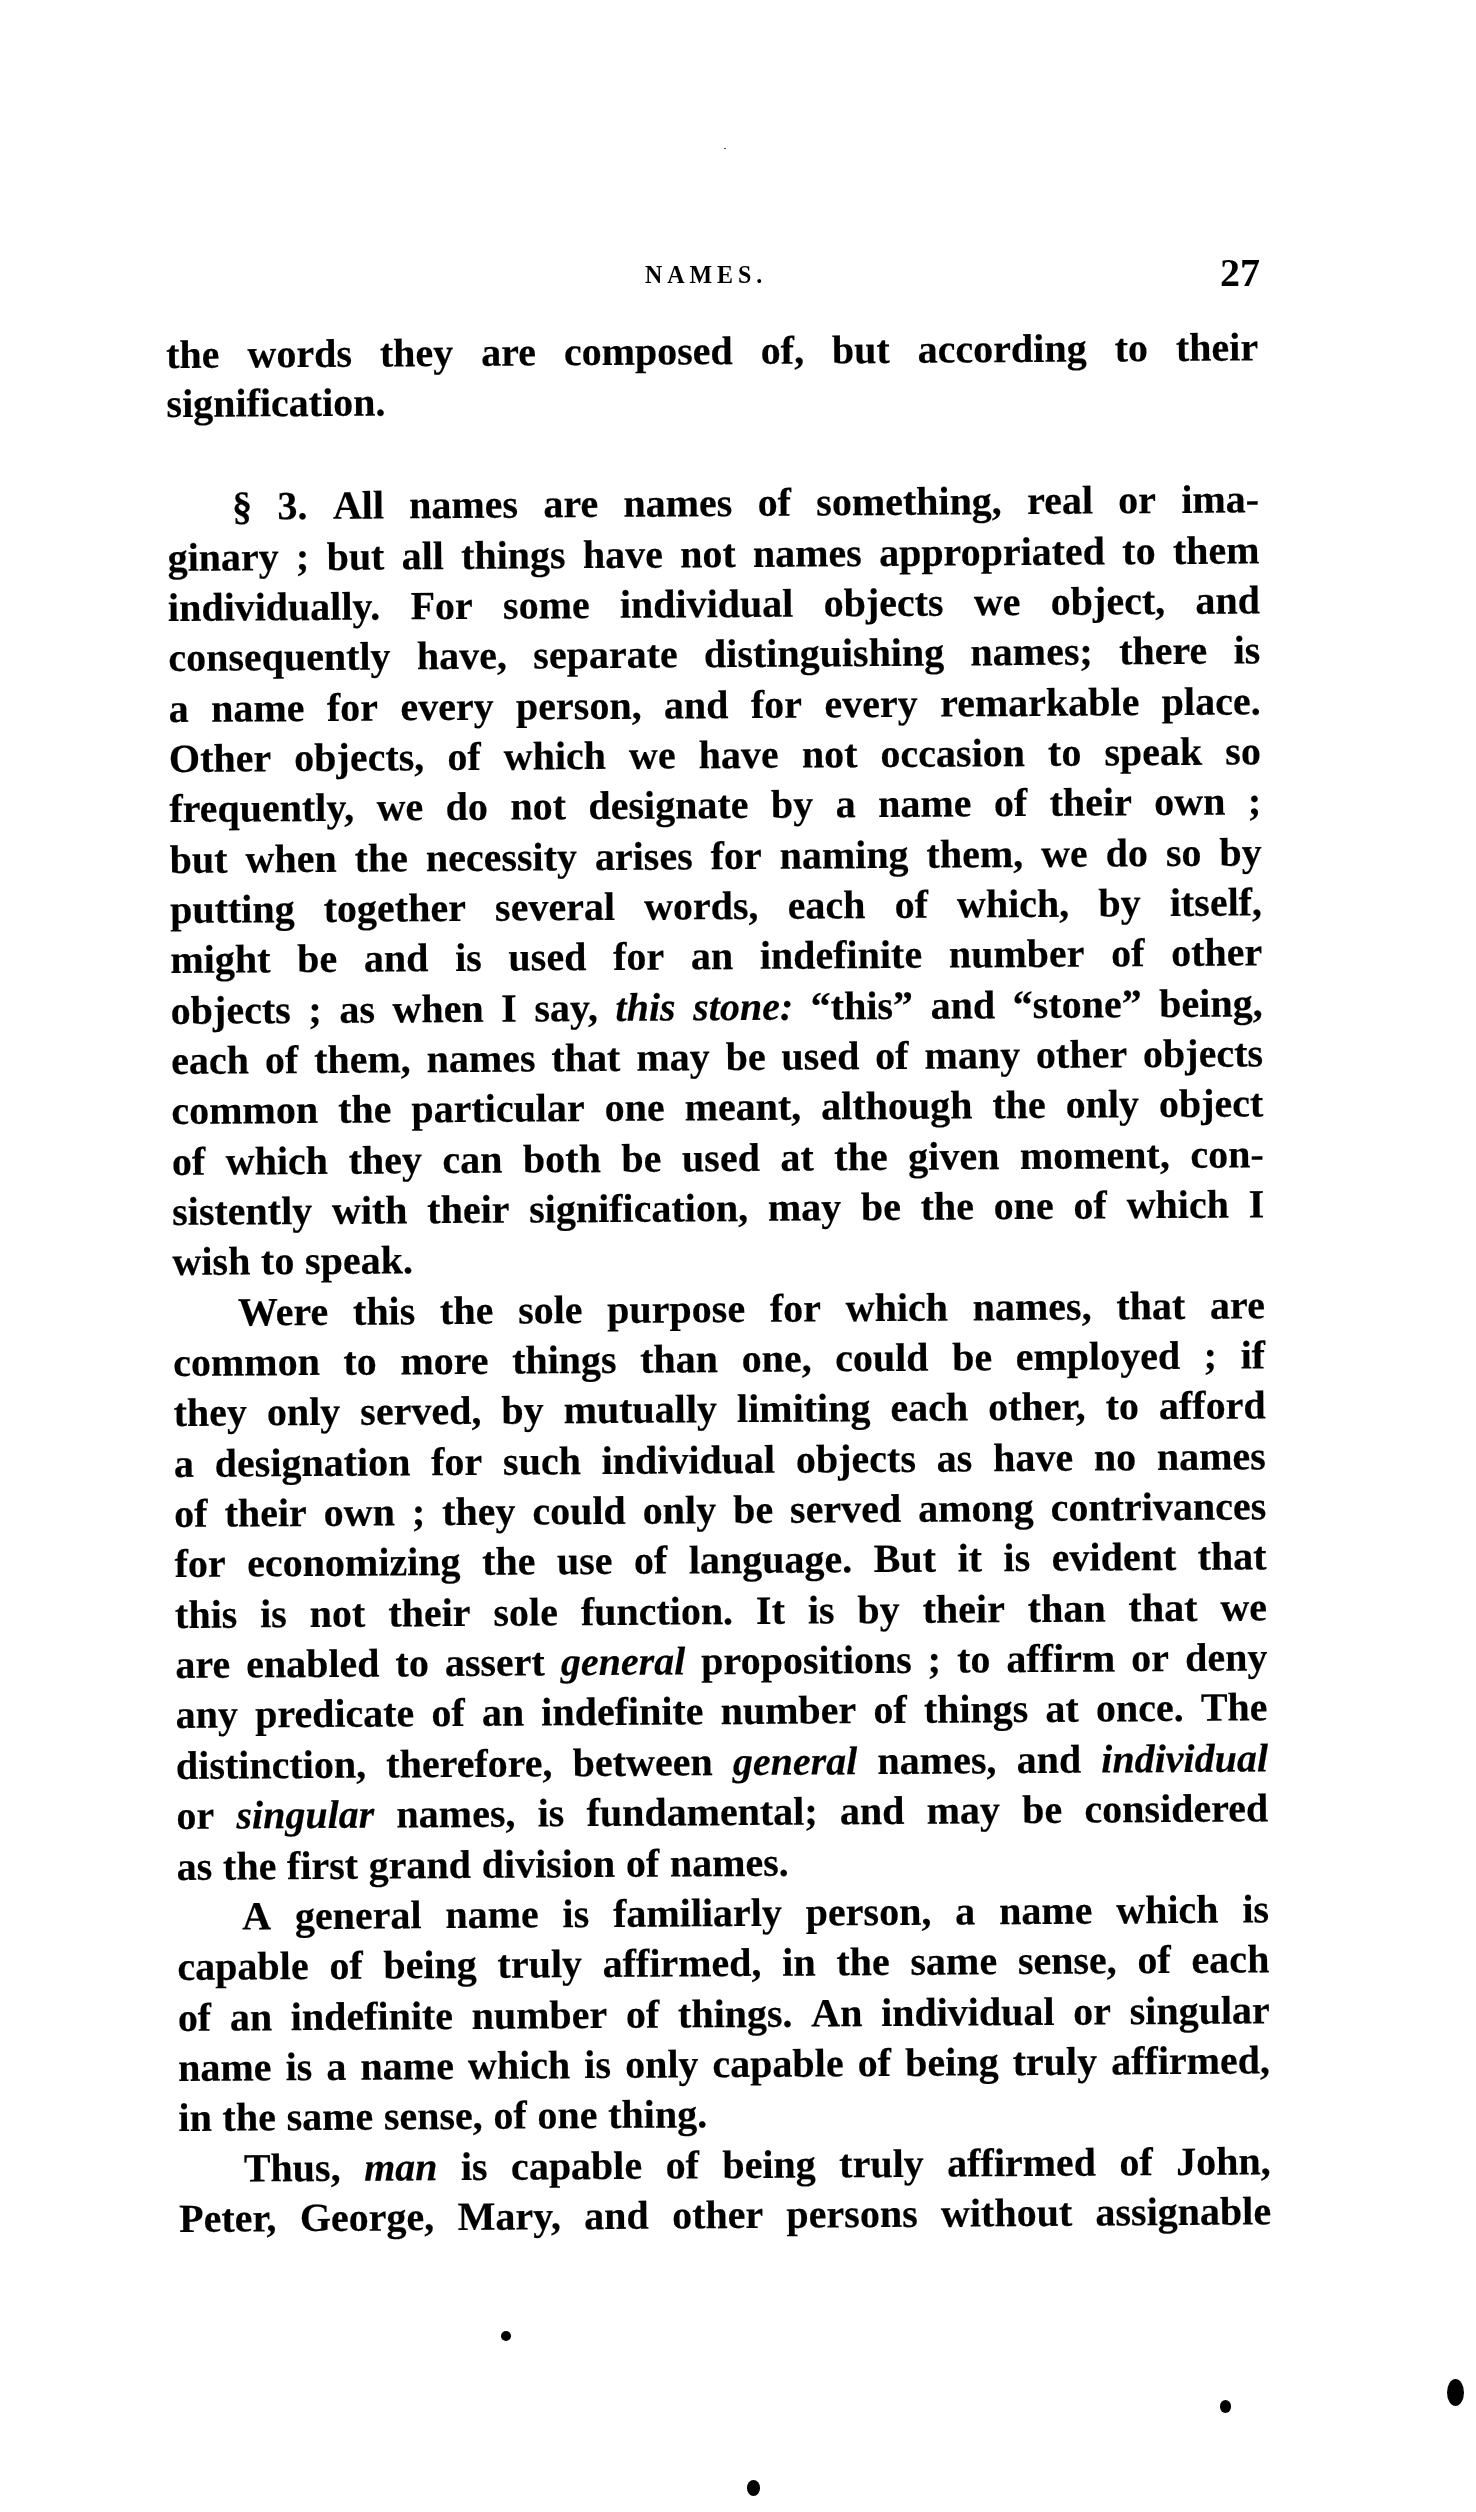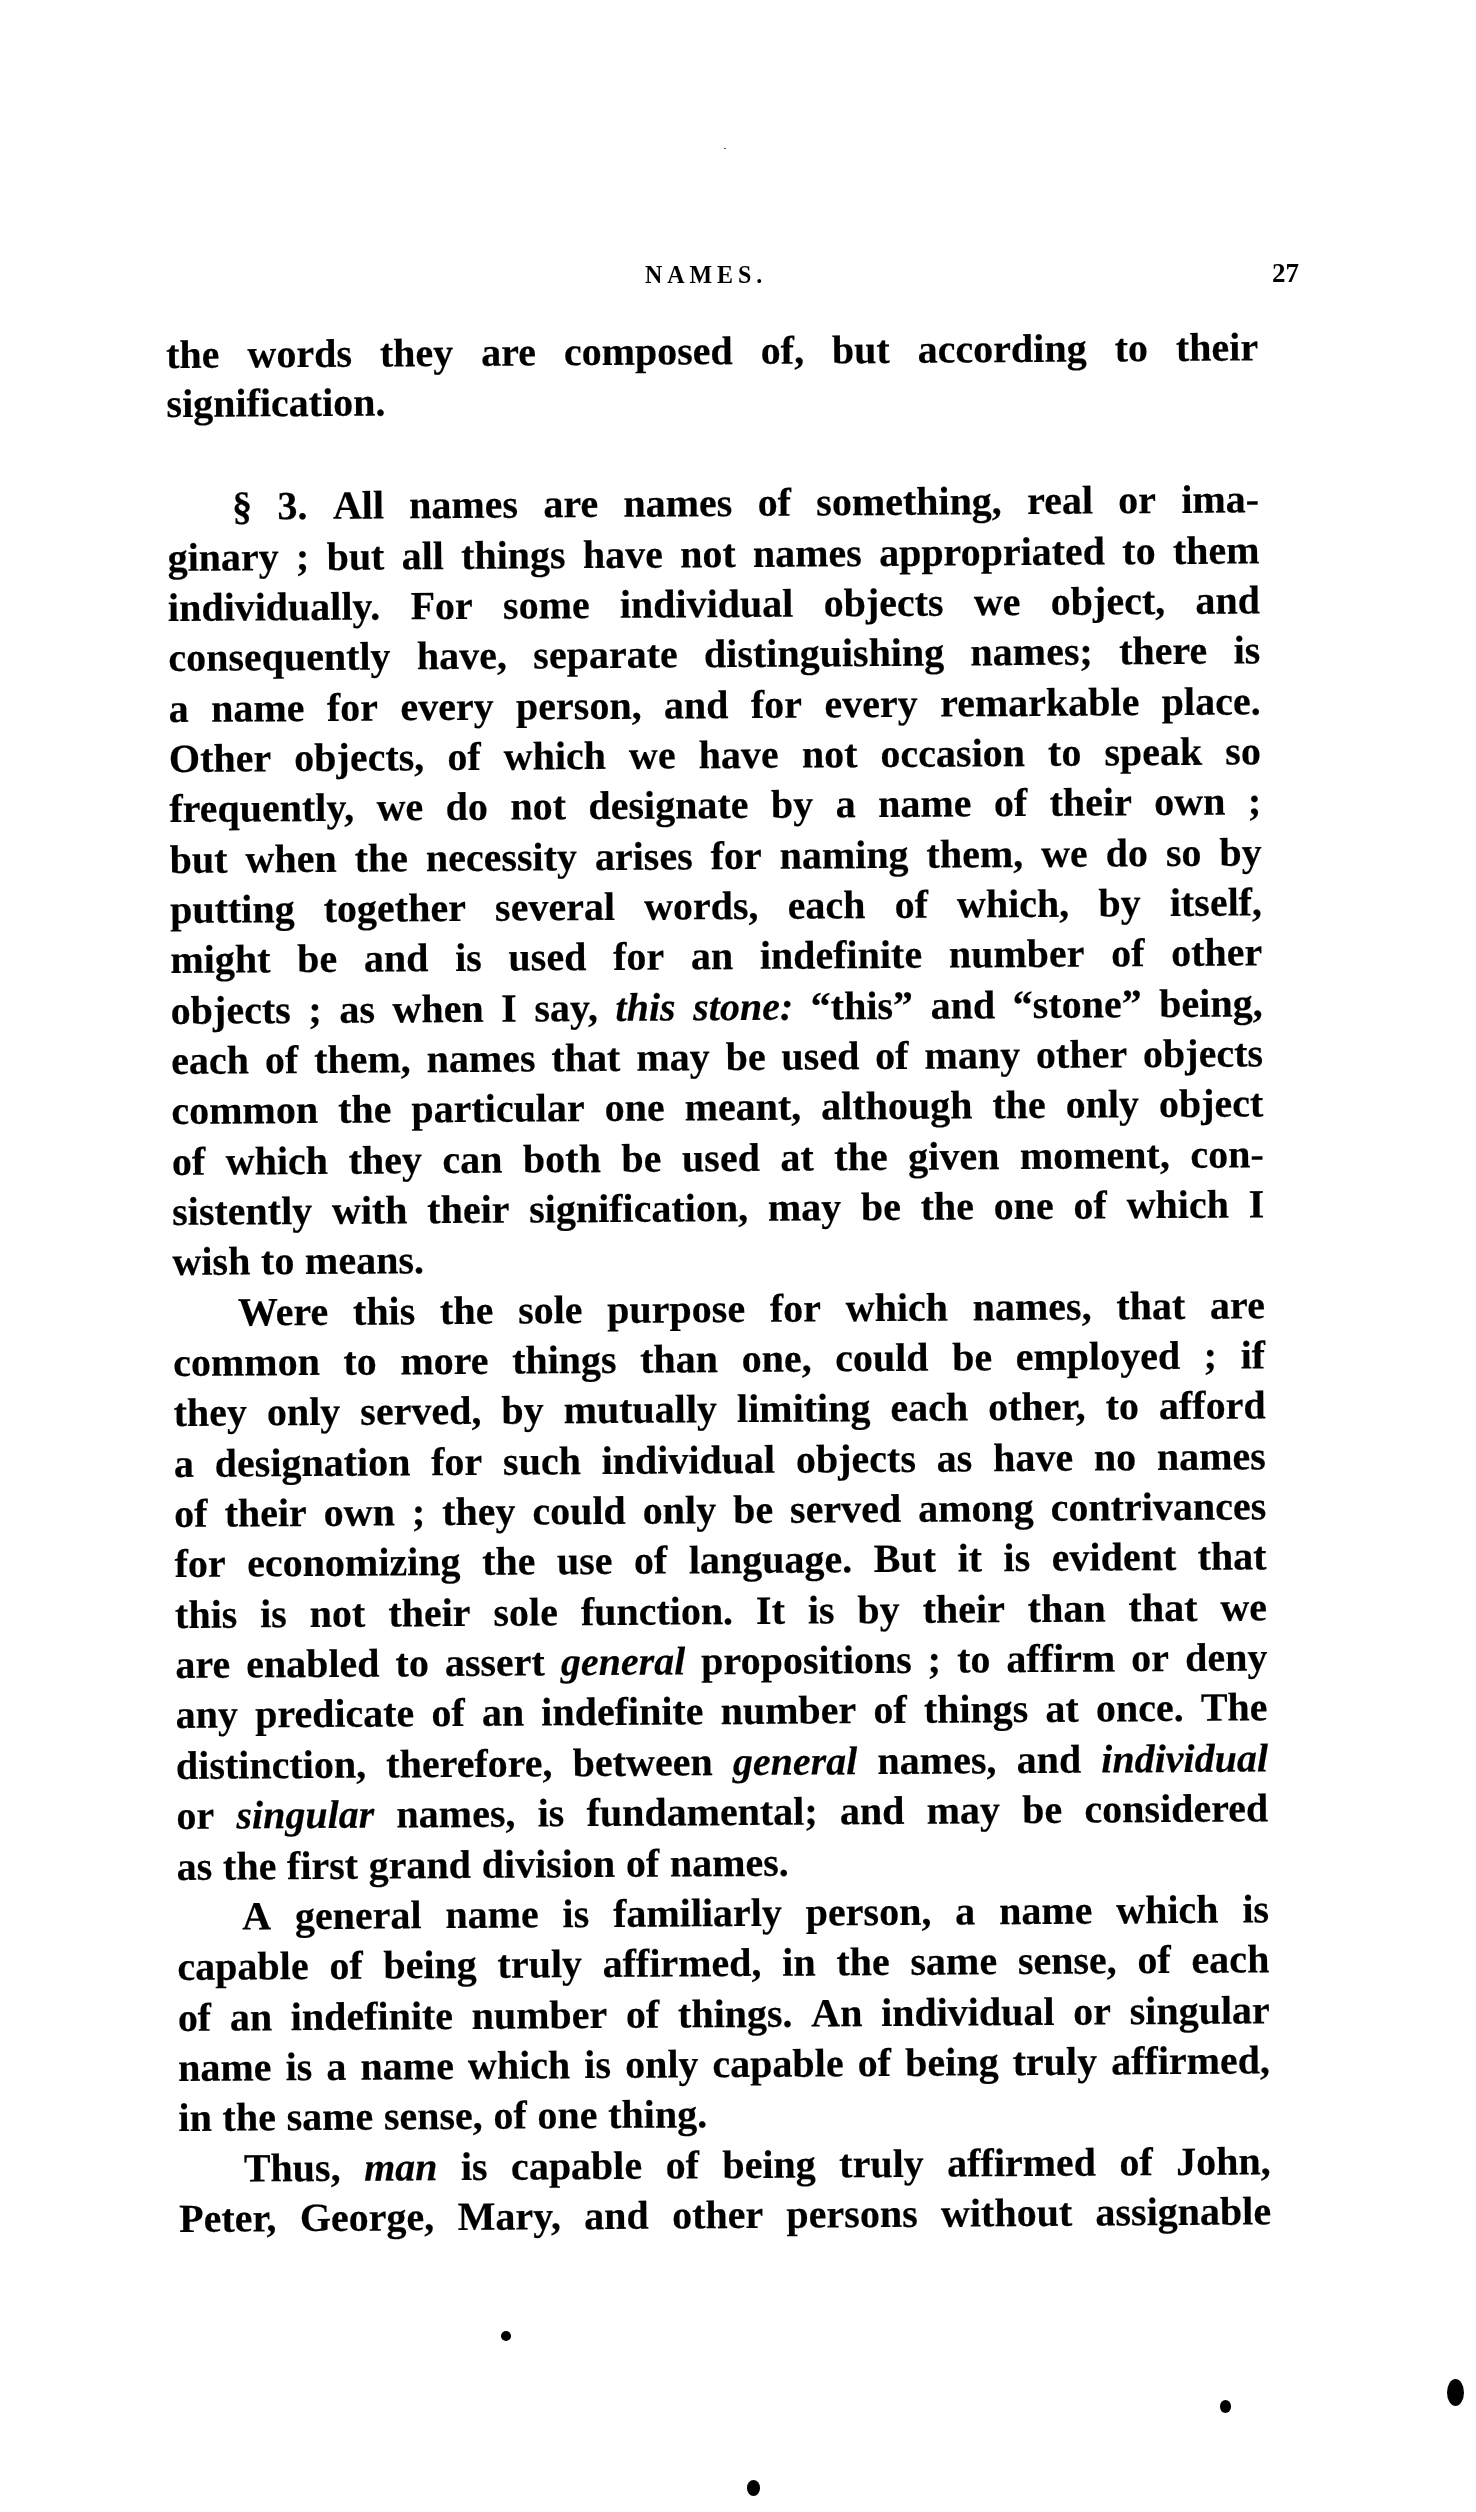--- a/index.html
+++ b/index.html
@@ -37,23 +37,23 @@
       font-size: 26px;
       line-height: 33px;
       letter-spacing: 5.4px;
       font-weight: bold;
       font-variant: small-caps;
       transform: scaleX(0.92);
       transform-origin: left top;
     }
     .page-number {
       position: absolute;
-      left: 1272px;
+      left: 1220px;
       top: -3.6px;
-      font-size: 27px;
+      font-size: 40px;
       line-height: 40px;
       font-weight: bold;
     }
     
     .text-block {
       position: absolute;
       left: 166px;
       top: 330px;
       width: 1092px;
       height: 1964px;
@@ -308,21 +308,21 @@
         <span class="word">be</span>
         <span class="word">the</span>
         <span class="word">one</span>
         <span class="word">of</span>
         <span class="word">which</span>
         <span class="word">I</span>
       </div>
       <div class="line jline last" style="top: 907px;">
         <span class="word">wish</span>
         <span class="word">to</span>
-        <span class="word">means.</span>
+        <span class="word">speak.</span>
       </div>
       <div class="line jline indent" style="top: 958px;">
         <span class="word">Were</span>
         <span class="word">this</span>
         <span class="word">the</span>
         <span class="word">sole</span>
         <span class="word">purpose</span>
         <span class="word">for</span>
         <span class="word">which</span>
         <span class="word">names,</span>

